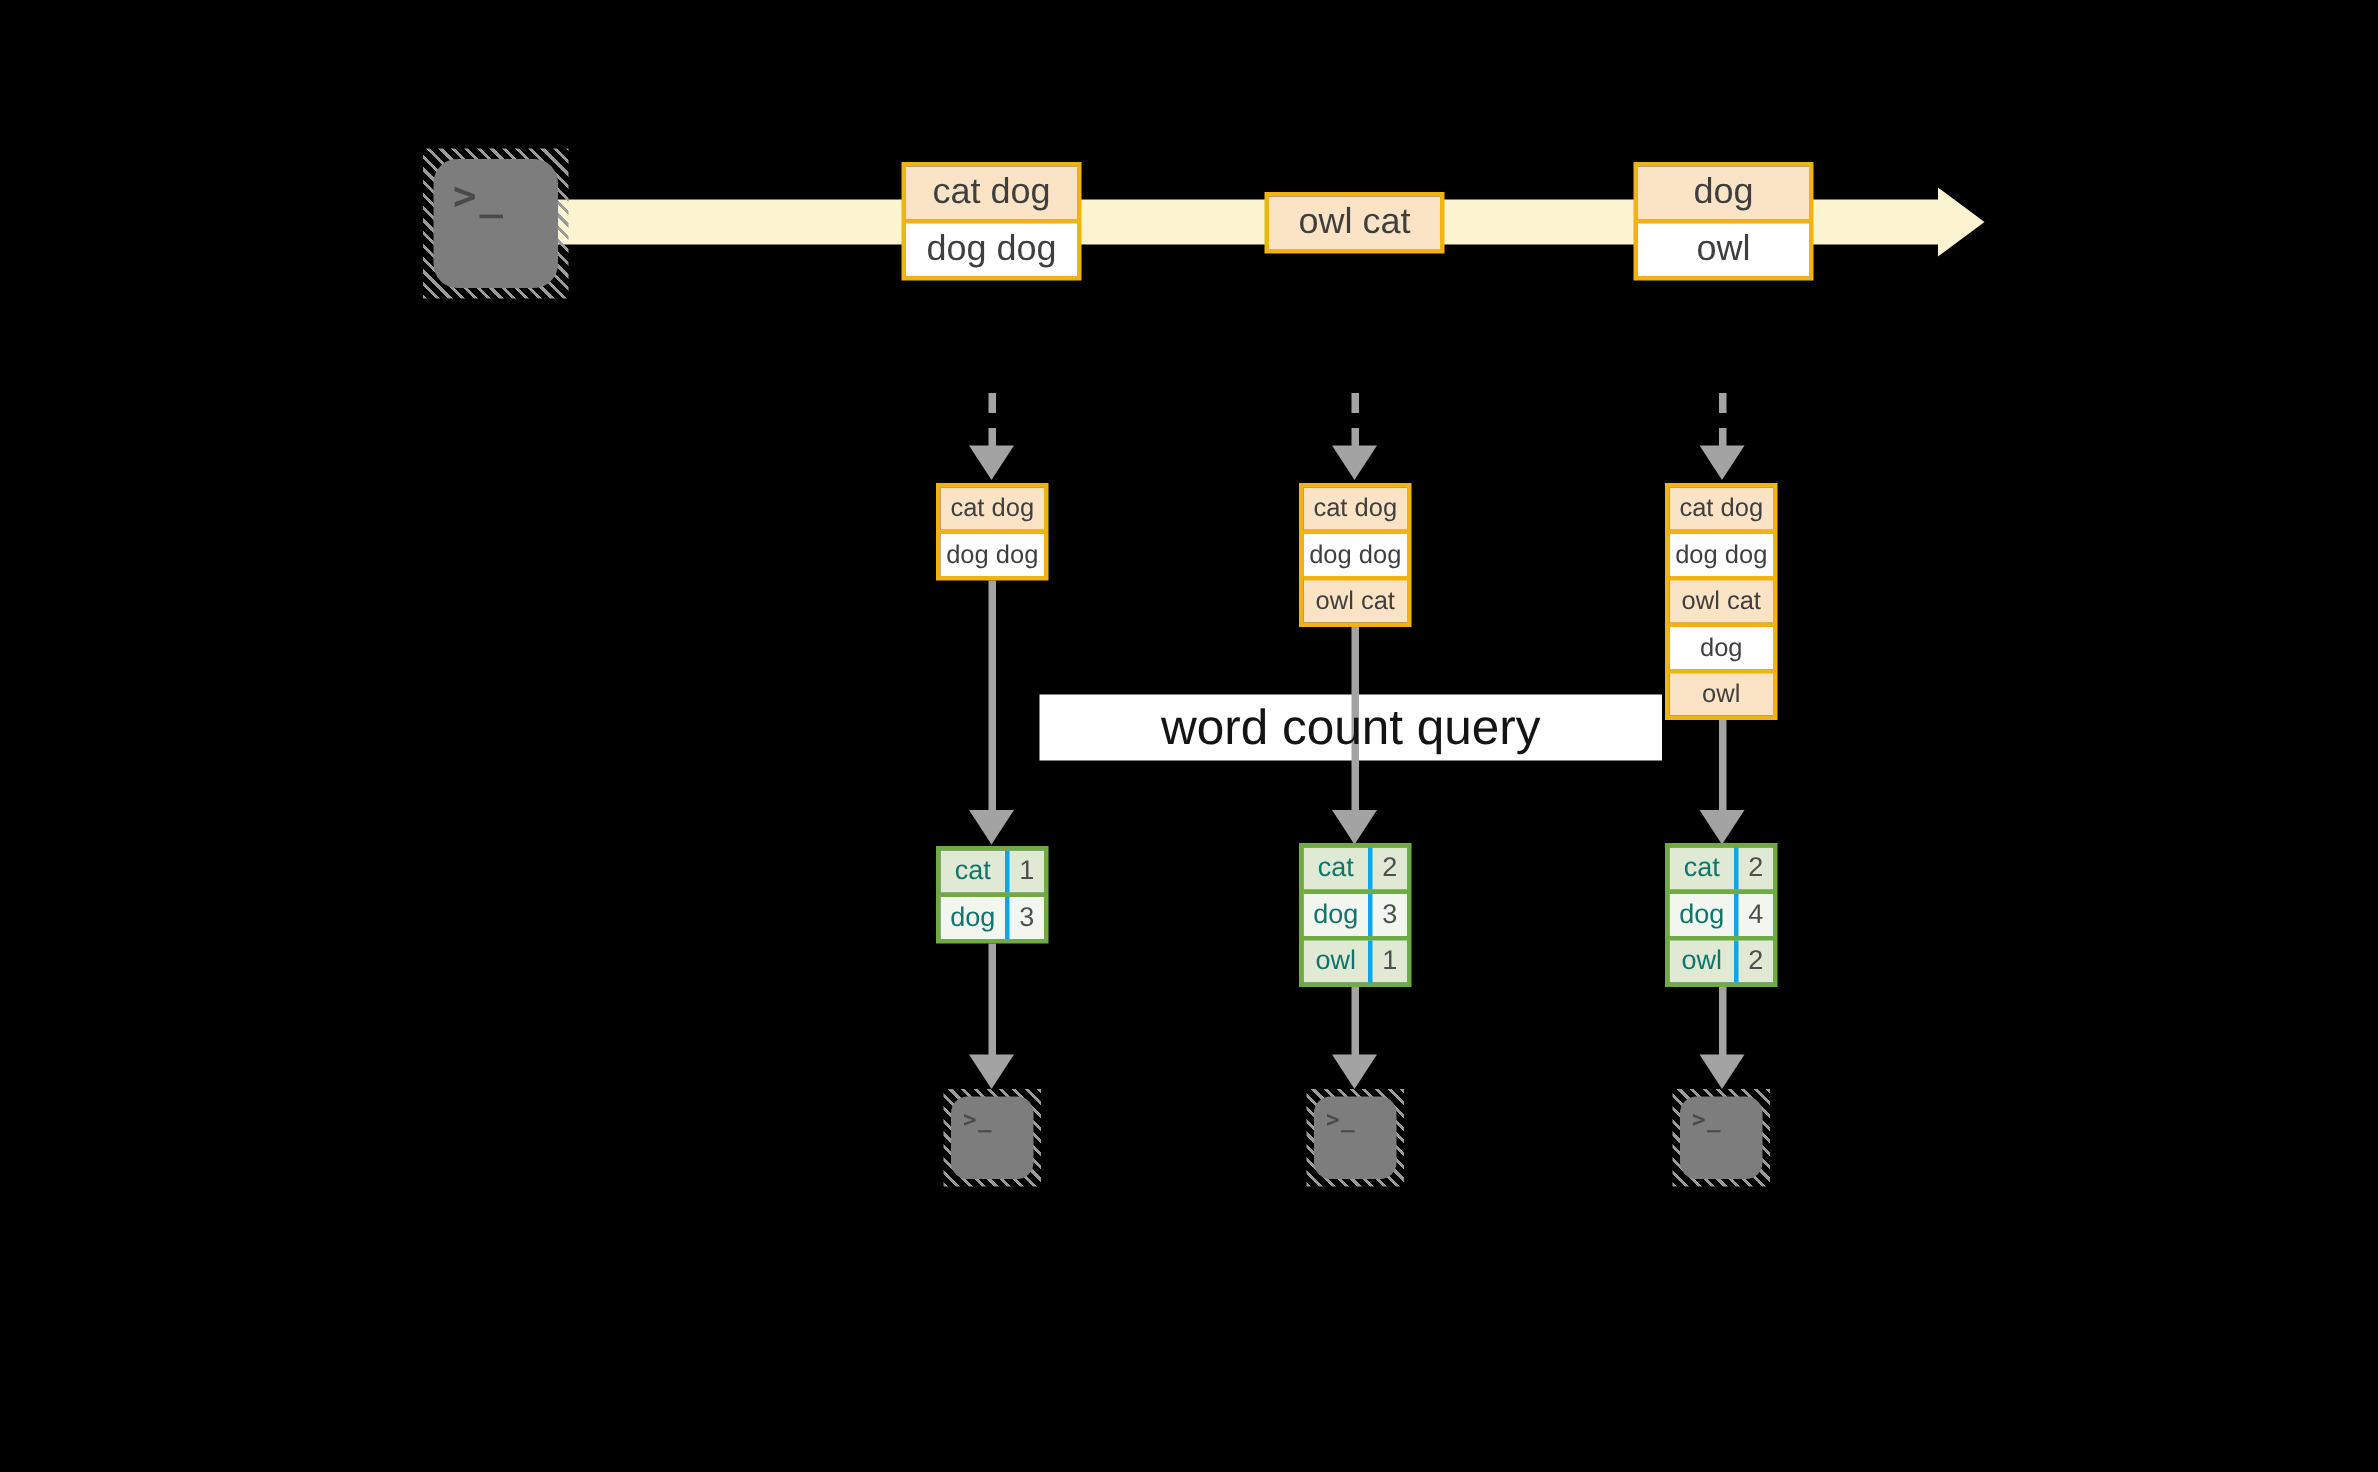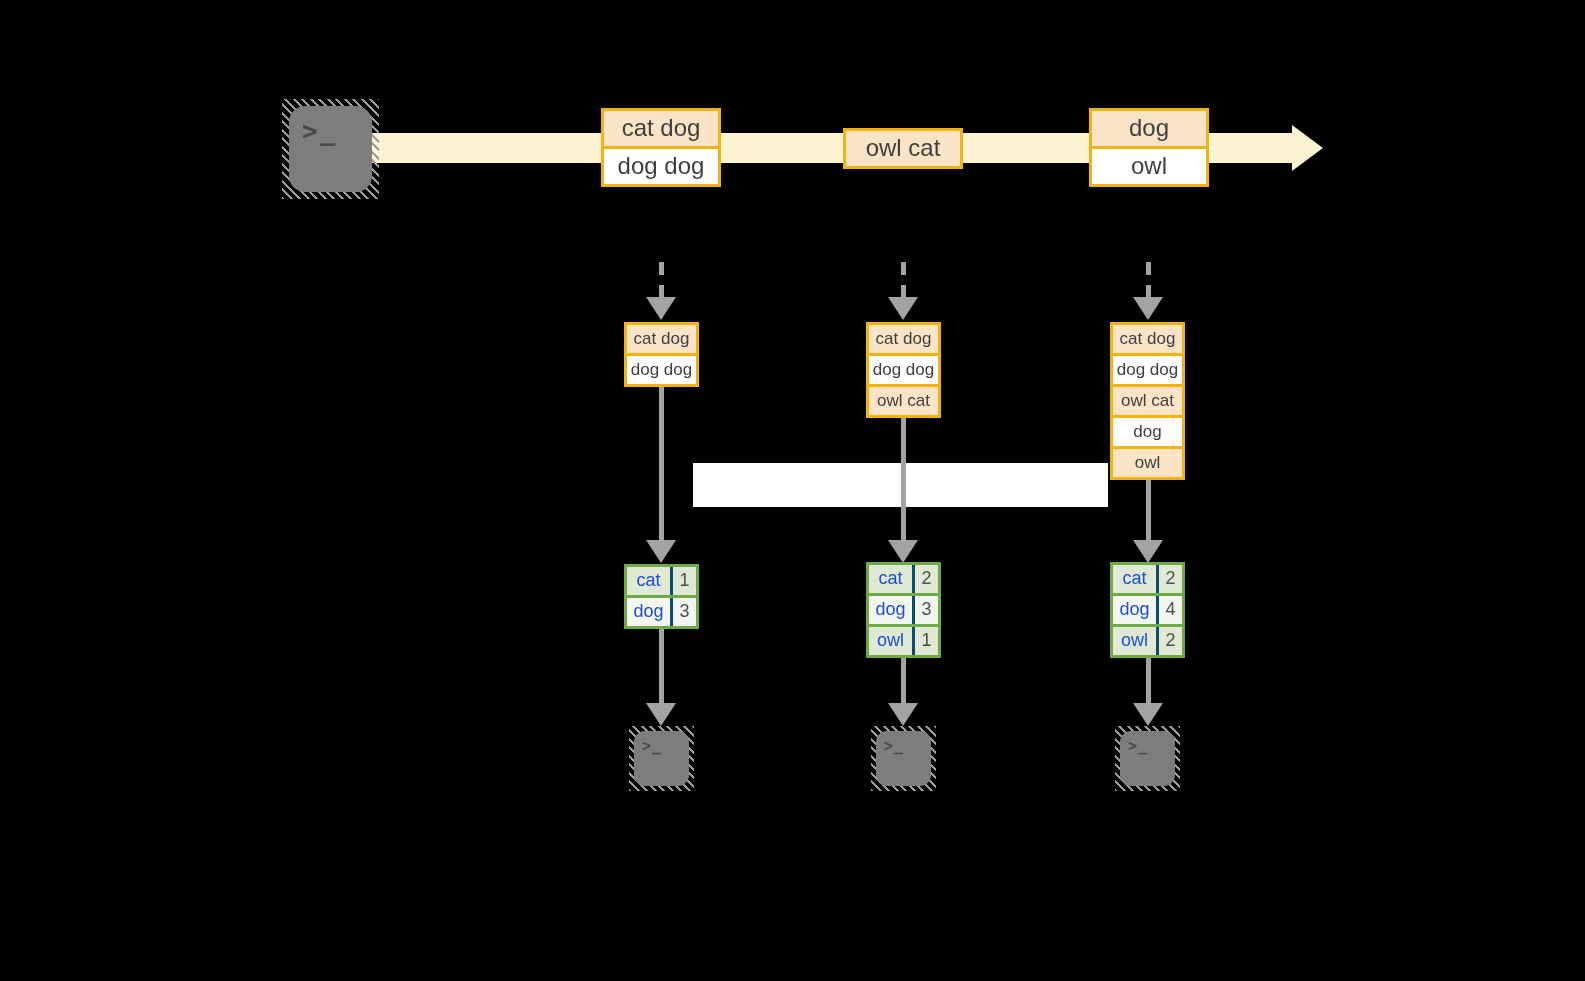--- a/index.html
+++ b/index.html
@@ -46,21 +46,21 @@
   .dline { position:absolute; width:5px; z-index:2;
     background-image:repeating-linear-gradient(180deg,#a3a3a3 0,#a3a3a3 13px,transparent 13px,transparent 23px); }
   .sline { position:absolute; width:5px; background:#a3a3a3; z-index:2; }
   .ahead { position:absolute; width:0; height:0; z-index:2;
     border-left:15px solid transparent; border-right:15px solid transparent; border-top:23px solid #a3a3a3; }
 
   
   .gtable { position:absolute; box-sizing:border-box; border:3px solid #6fab44; z-index:3; }
   .grow { display:flex; height:28px; }
   .grow + .grow { border-top:3px solid #6fab44; }
-  .gw { width:43px; border-right:3px solid #0c4a6e; text-align:center; line-height:27px; font-size:18px; color:#1d4ed8; }
+  .gw { width:43px; border-right:3px solid #0ea5e9; text-align:center; line-height:27px; font-size:18px; color:#0f766e; }
   .gn { flex:1; text-align:center; line-height:27px; font-size:18px; color:#4f4f4f; }
   .ga { background:#dfe9d3; }
   .gb { background:#f2f6ee; }
   .g1 { left:624px; top:564px; width:75px; }
   .g2 { left:866px; top:562px; width:75px; }
   .g3 { left:1110px; top:562px; width:75px; }
 
   
   .qbg { position:absolute; left:693px; top:463px; width:415px; height:44px; background:#fff; z-index:1; }
   .qlabel { position:absolute; left:693px; top:462px; width:415px; height:46px; line-height:46px;
@@ -110,20 +110,21 @@
   </div>
   <div class="obox s3">
     <div class="orow rs fa">cat dog</div>
     <div class="orow rs fb">dog dog</div>
     <div class="orow rs fa">owl cat</div>
     <div class="orow rs fb">dog</div>
     <div class="orow rs fa">owl</div>
   </div>
 
   <div class="qbg"></div>
+  <div class="qlabel">word count query</div>
 
   <div class="sline" style="left:659px;top:387px;height:155px;"></div>
   <div class="ahead" style="left:646px;top:540px;"></div>
   <div class="sline" style="left:901px;top:418px;height:124px;"></div>
   <div class="ahead" style="left:888px;top:540px;"></div>
   <div class="sline" style="left:1146px;top:480px;height:62px;"></div>
   <div class="ahead" style="left:1133px;top:540px;"></div>
 
   <div class="gtable g1">
     <div class="grow ga">

